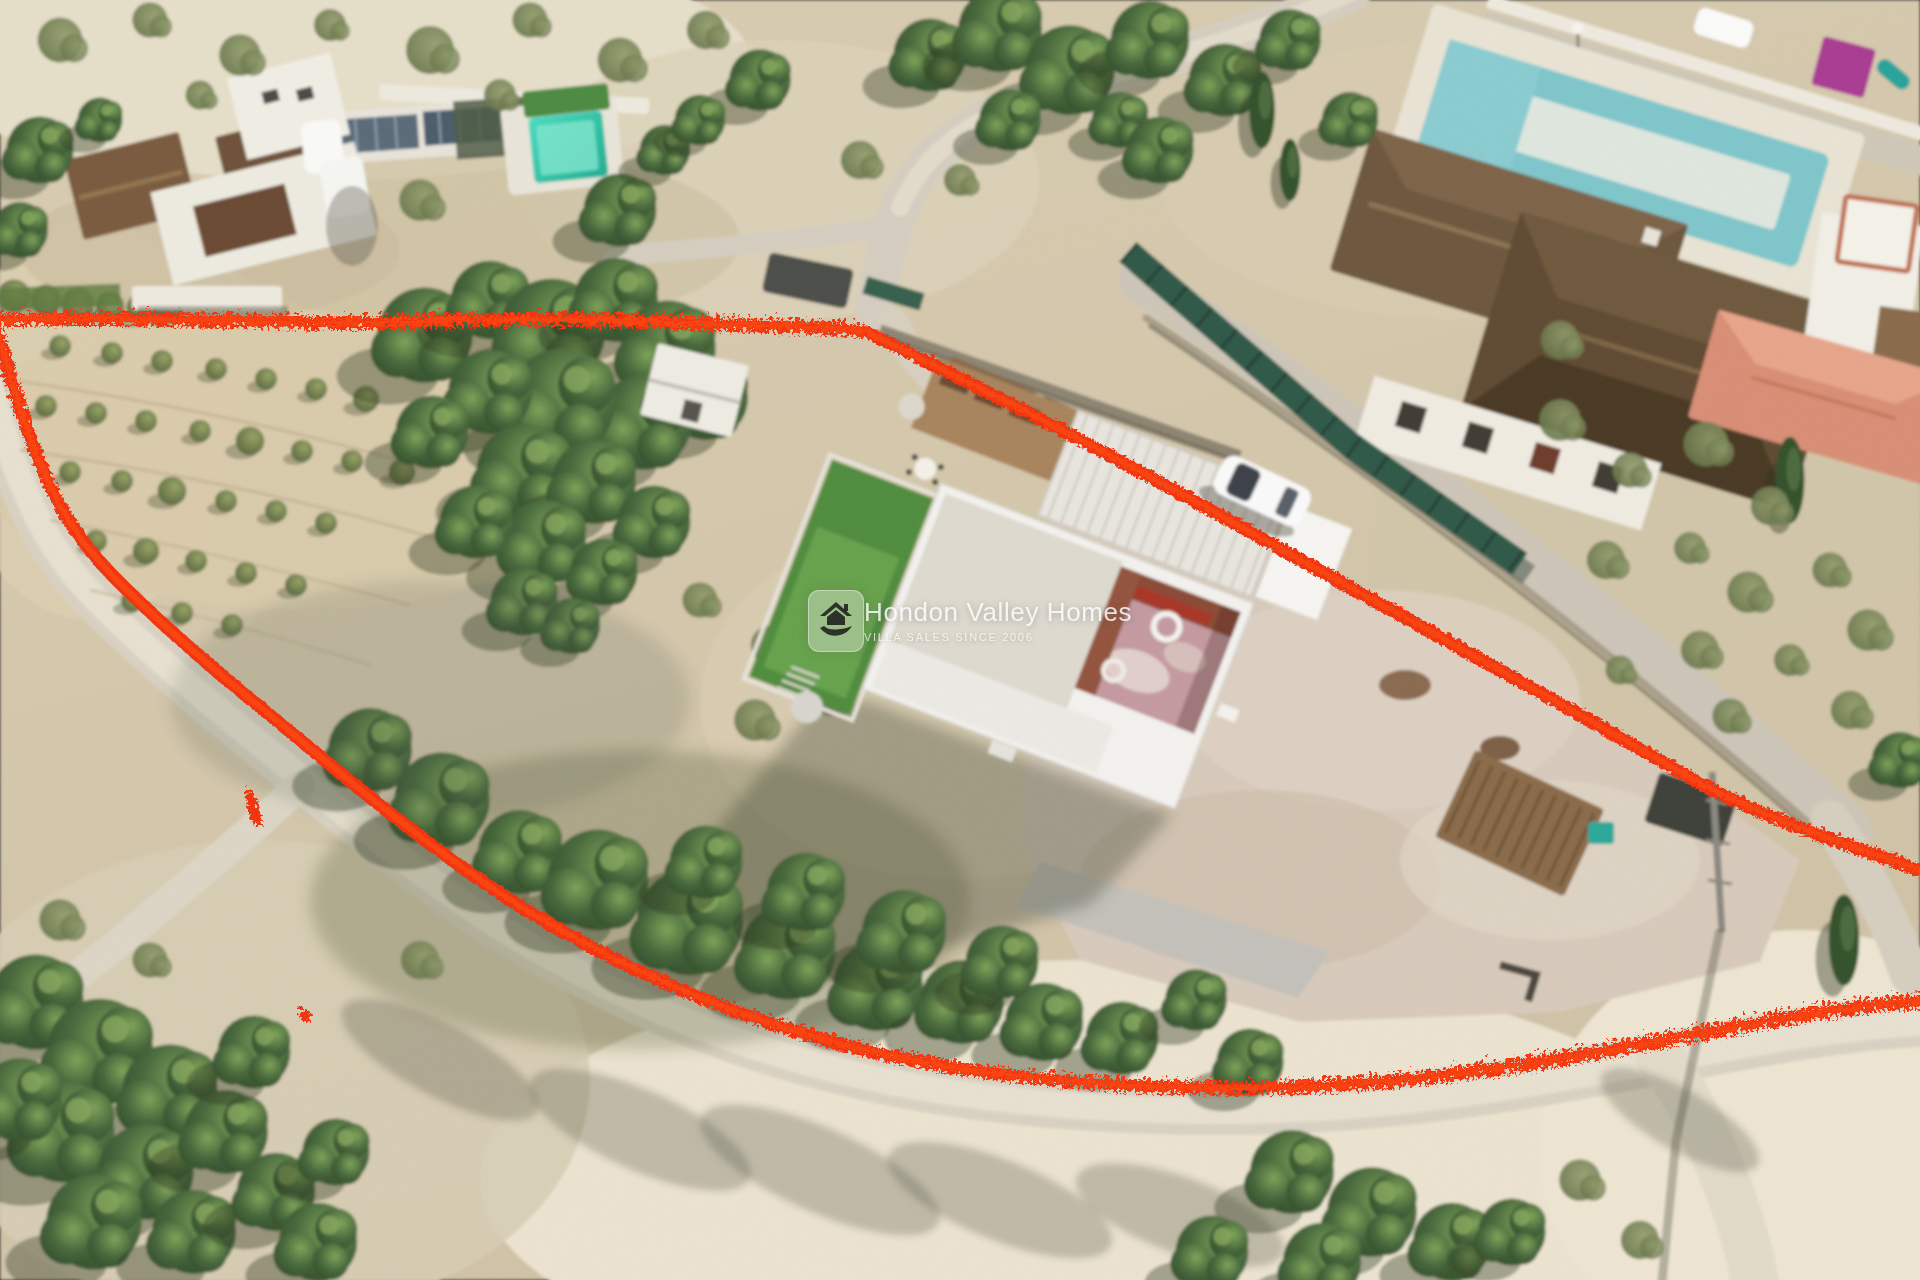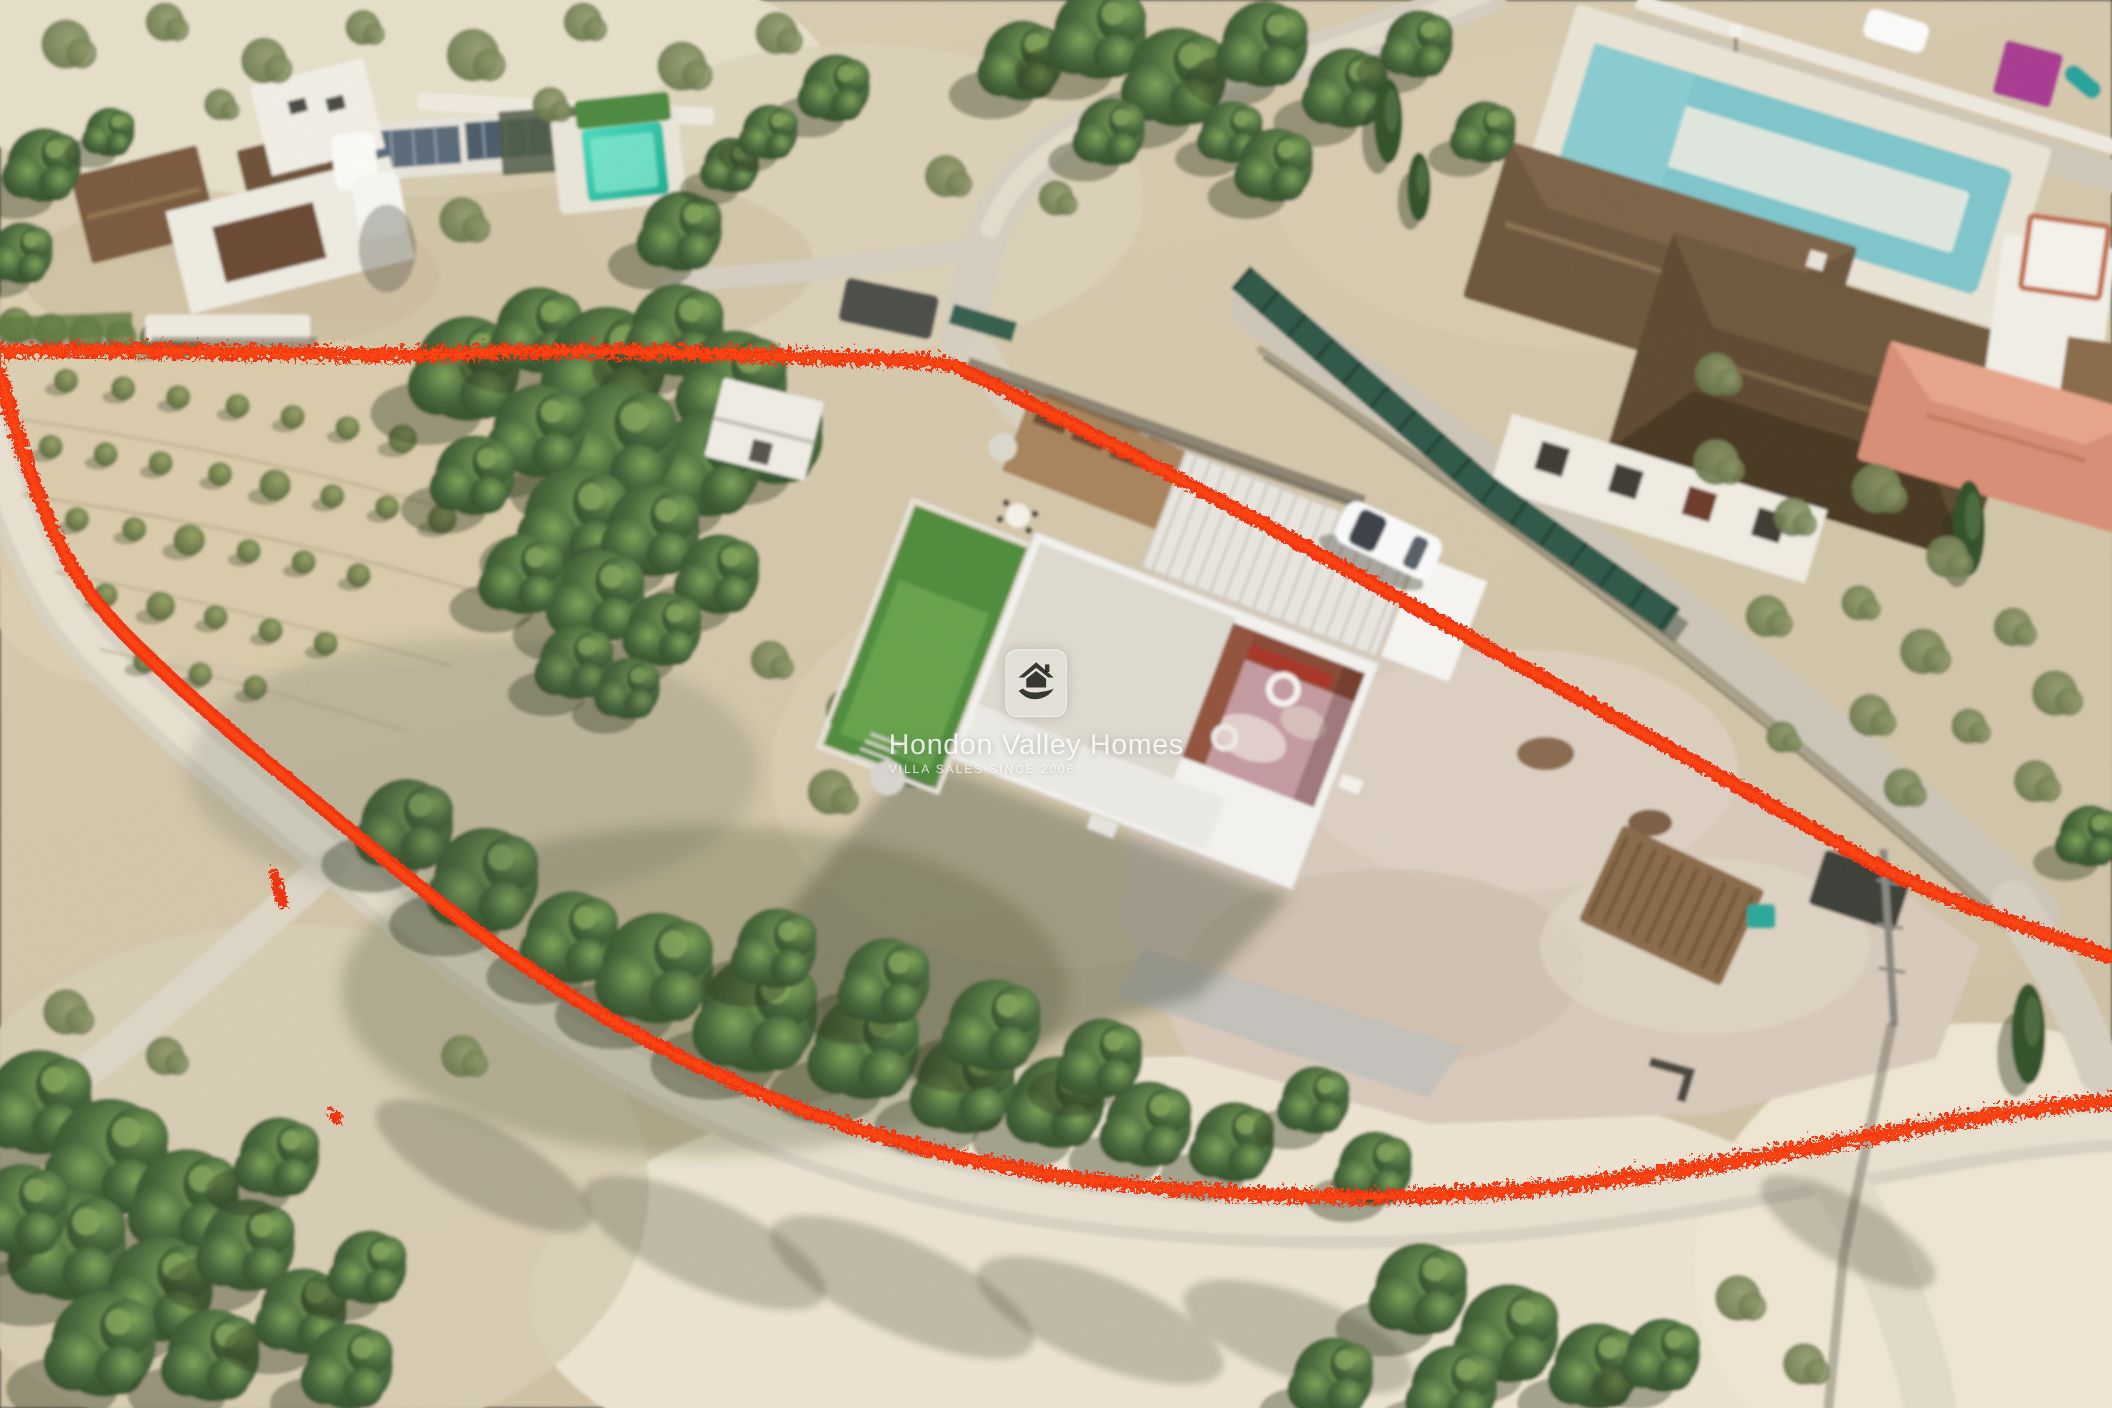--- a/index.html
+++ b/index.html
@@ -1,20 +1,20 @@
 <!DOCTYPE html>
 <html><head>
 <meta charset="utf-8">
 <style>
   html,body{margin:0;padding:0;background:#222;}
   .stage{position:relative;width:1920px;height:1280px;overflow:hidden;
          font-family:"Liberation Sans", sans-serif;}
   .stage svg{display:block;}
-  .watermark{position:absolute;left:808px;top:590px;display:flex;align-items:center;gap:11px;
-             color:rgba(255,255,255,.82);pointer-events:none;flex-direction:column;}
+  .watermark{position:absolute;left:808px;top:590px;display:flex;align-items:center;
+             color:rgba(255,255,255,.82);pointer-events:none;}
   .wm-logo{width:54px;height:60px;background:rgba(235,235,228,.40);
            border:1px solid rgba(255,255,255,.38);border-radius:11px;
            display:flex;align-items:center;justify-content:center;
            box-shadow:0 0 10px rgba(90,90,80,.25);}
   .wm-title{font-size:26px;font-weight:500;letter-spacing:.6px;line-height:1.05;
             text-shadow:0 1px 6px rgba(100,100,95,.45);}
   .wm-tag{font-size:11px;letter-spacing:1.7px;margin-top:4px;color:rgba(255,255,255,.75);
           text-shadow:0 1px 4px rgba(100,100,95,.4);}
 </style>
 </head>

